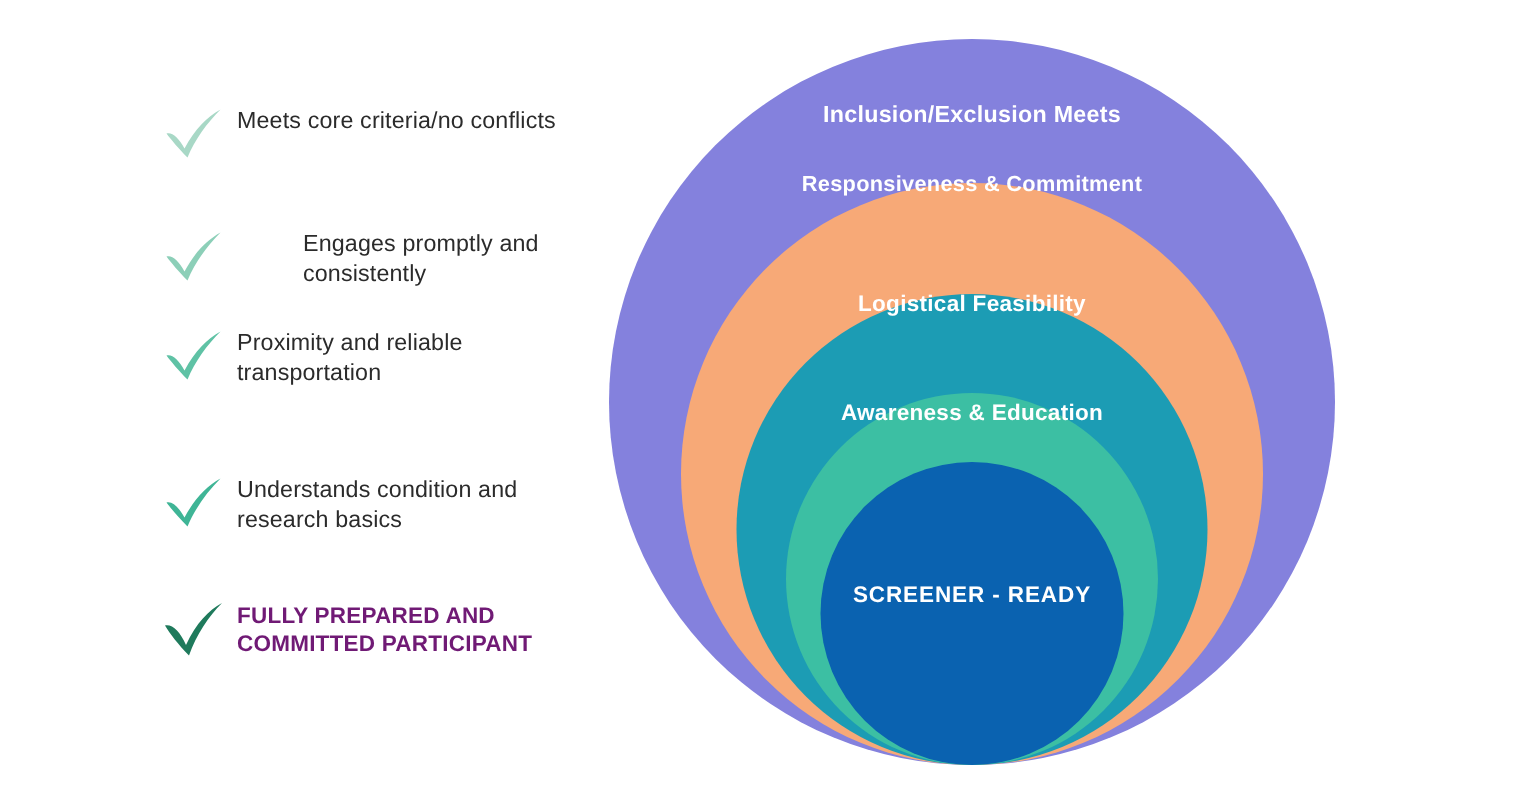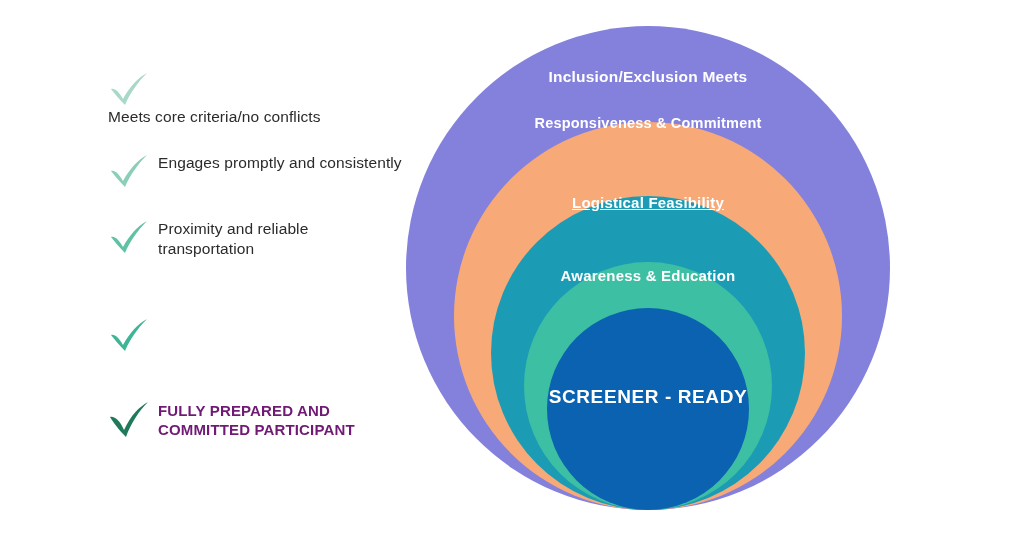--- a/index.html
+++ b/index.html
@@ -86,39 +86,39 @@
   #ring-inclusion  { background: #8481dd; }
   #ring-responsive { background: #f7a977; }
   #ring-logistical { background: #1c9cb4; }
   #ring-awareness  { background: #3cbfa3; }
   #ring-core       { background: #0a62b0; }
 
   #label-inclusion  { top: 40px;  font-size: 15.5px; line-height: 22px; }
   #label-responsive { top: 113px; font-size: 14.5px; line-height: 21px; }
   #label-logistical { top: 192px; font-size: 15px;   line-height: 21px; }
   #label-awareness  { top: 249px; font-size: 15px;   line-height: 21px; }
-  #label-core       { top: 398px; font-size: 19px;   line-height: 26px; letter-spacing: 0.6px; }
+  #label-core       { top: 398px; font-size: 15px;   line-height: 26px; letter-spacing: 0.6px; }
 </style>
 </head>
 <body>
 
 <div id="stage">
 
   <div id="checklist">
 
-    <div class="check-row" style="top:0px;flex-direction:column;">
+    <div class="check-row" style="top:0px;">
       <span class="check-mark">
         <svg viewBox="0 0 42 36" xmlns="http://www.w3.org/2000/svg" aria-hidden="true">
           <path d="M3 17 C7 16, 11 20, 15 27 C22 14, 30 6, 39 1 C30 10, 22 21, 17 33 C11 27, 6 21, 3 17 Z" fill="#a8d8c6"></path>
         </svg>
       </span>
       <span class="check-text">Meets core criteria/no conflicts</span>
     </div>
 
-    <div class="check-row" style="top:82px;">
+    <div class="check-row" style="top:82px;gap:44px;">
       <span class="check-mark">
         <svg viewBox="0 0 42 36" xmlns="http://www.w3.org/2000/svg" aria-hidden="true">
           <path d="M3 17 C7 16, 11 20, 15 27 C22 14, 30 6, 39 1 C30 10, 22 21, 17 33 C11 27, 6 21, 3 17 Z" fill="#8ccfb8"></path>
         </svg>
       </span>
       <span class="check-text">Engages promptly and consistently</span>
     </div>
 
     <div class="check-row" style="top:148px;">
       <span class="check-mark">
@@ -128,20 +128,21 @@
       </span>
       <span class="check-text">Proximity and reliable transportation</span>
     </div>
 
     <div class="check-row" style="top:246px;">
       <span class="check-mark">
         <svg viewBox="0 0 42 36" xmlns="http://www.w3.org/2000/svg" aria-hidden="true">
           <path d="M3 17 C7 16, 11 20, 15 27 C22 14, 30 6, 39 1 C30 10, 22 21, 17 33 C11 27, 6 21, 3 17 Z" fill="#3fb596"></path>
         </svg>
       </span>
+      <span class="check-text">Understands condition and research basics</span>
     </div>
 
     <div class="check-row emphasis" style="top:330px;">
       <span class="check-mark">
         <svg viewBox="0 0 42 36" xmlns="http://www.w3.org/2000/svg" aria-hidden="true">
           <path d="M2 15 C7 14, 12 19, 16 28 C23 13, 31 5, 40 0 C31 9, 23 21, 18 35 C11 28, 5 20, 2 15 Z" fill="#1f7a5c"></path>
         </svg>
       </span>
       <span class="check-text">FULLY PREPARED AND COMMITTED PARTICIPANT</span>
     </div>
@@ -152,21 +153,21 @@
 
     <div class="ring" id="ring-inclusion" style="left:406px; top:26px; width:484px; height:484px;">
       <span class="ring-label" id="label-inclusion">Inclusion/Exclusion Meets</span>
     </div>
 
     <div class="ring" id="ring-responsive" style="left:454px; top:122px; width:388px; height:388px;">
       <span class="ring-label" id="label-responsive" style="top:-9px;">Responsiveness &amp; Commitment</span>
     </div>
 
     <div class="ring" id="ring-logistical" style="left:491px; top:196px; width:314px; height:314px;">
-      <span class="ring-label" id="label-logistical" style="top:-4px;text-decoration:underline;">Logistical Feasibility</span>
+      <span class="ring-label" id="label-logistical" style="top:-4px;">Logistical Feasibility</span>
     </div>
 
     <div class="ring" id="ring-awareness" style="left:524px; top:262px; width:248px; height:248px;">
       <span class="ring-label" id="label-awareness" style="top:-13px;margin-top:16px;">Awareness &amp; Education</span>
     </div>
 
     <div class="ring" id="ring-core" style="left:547px; top:308px; width:202px; height:202px;">
       <span class="ring-label" id="label-core" style="top:76px;">SCREENER - READY</span>
     </div>
 

